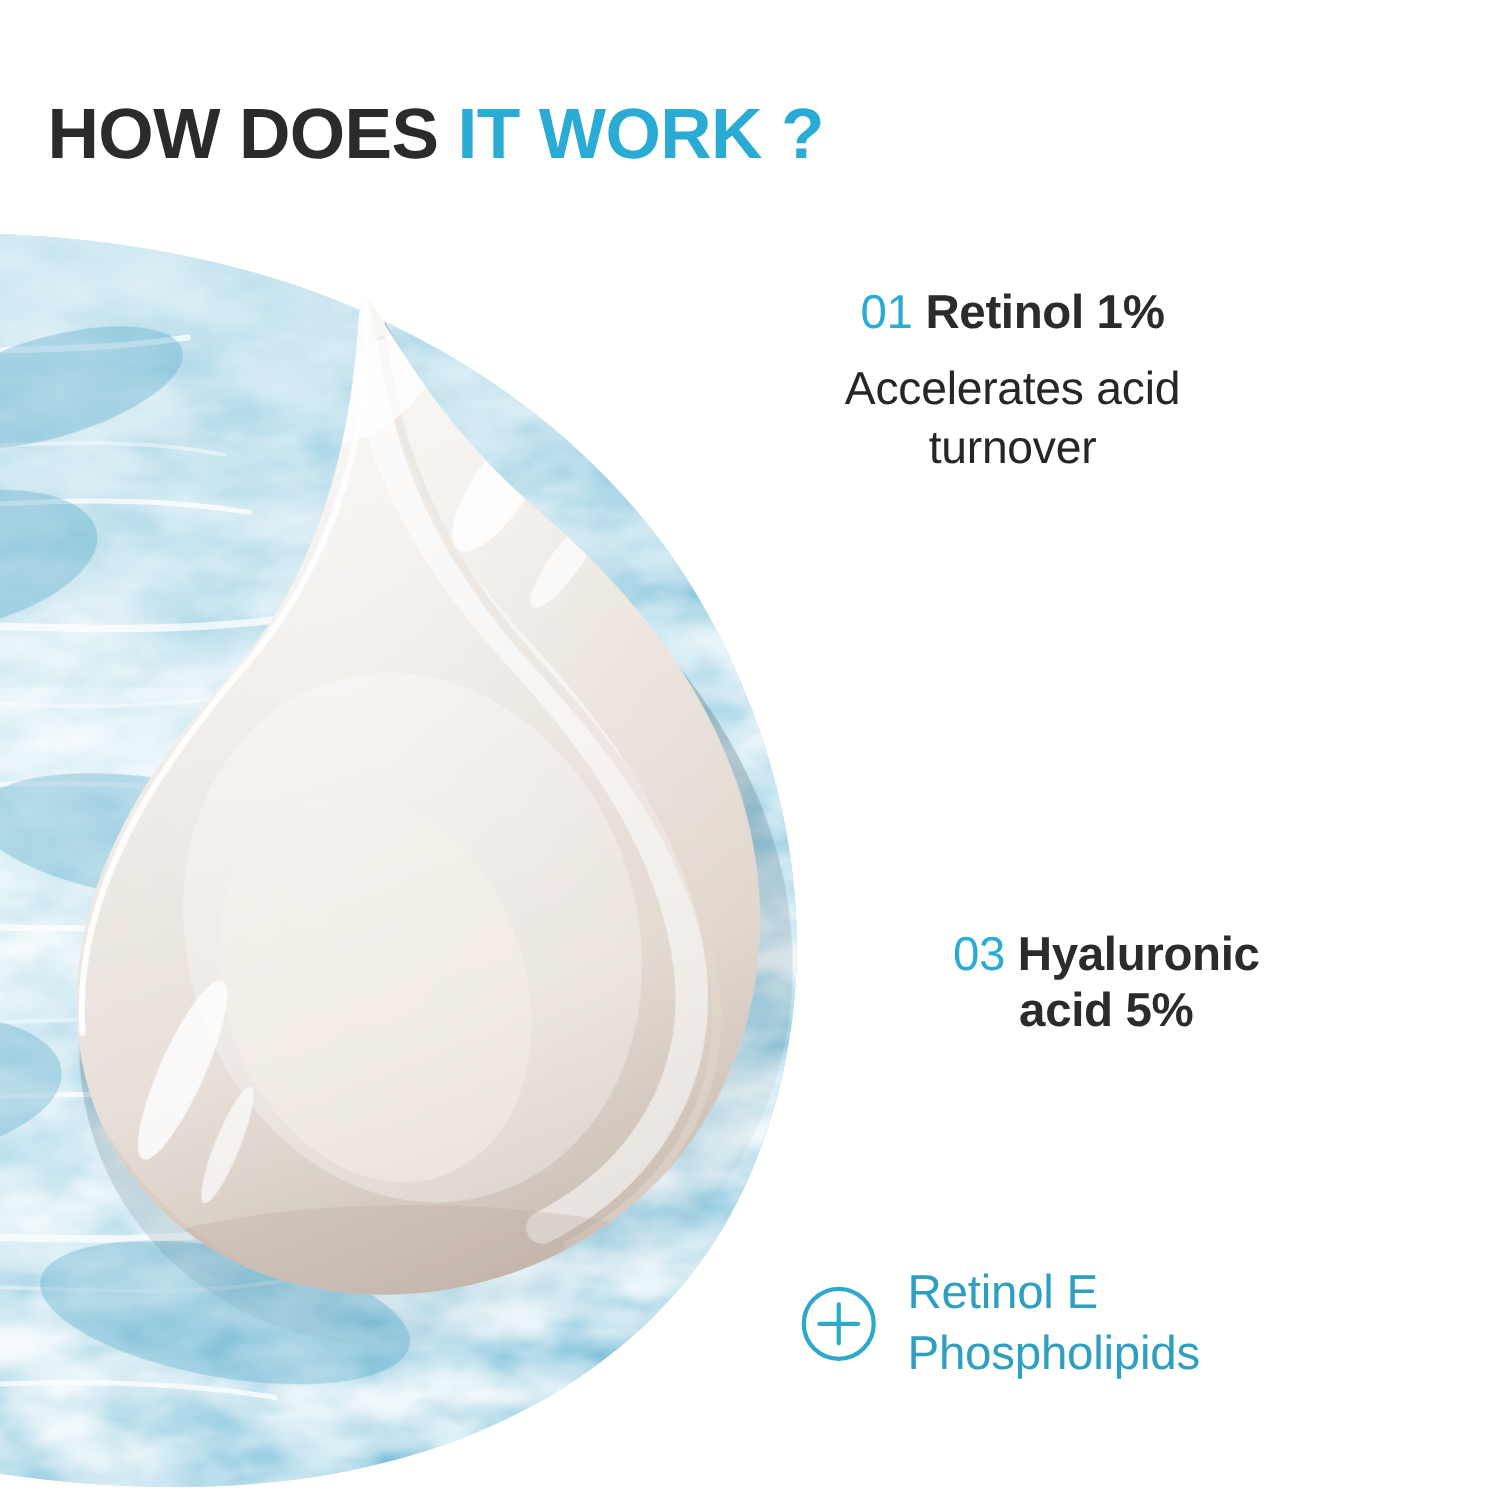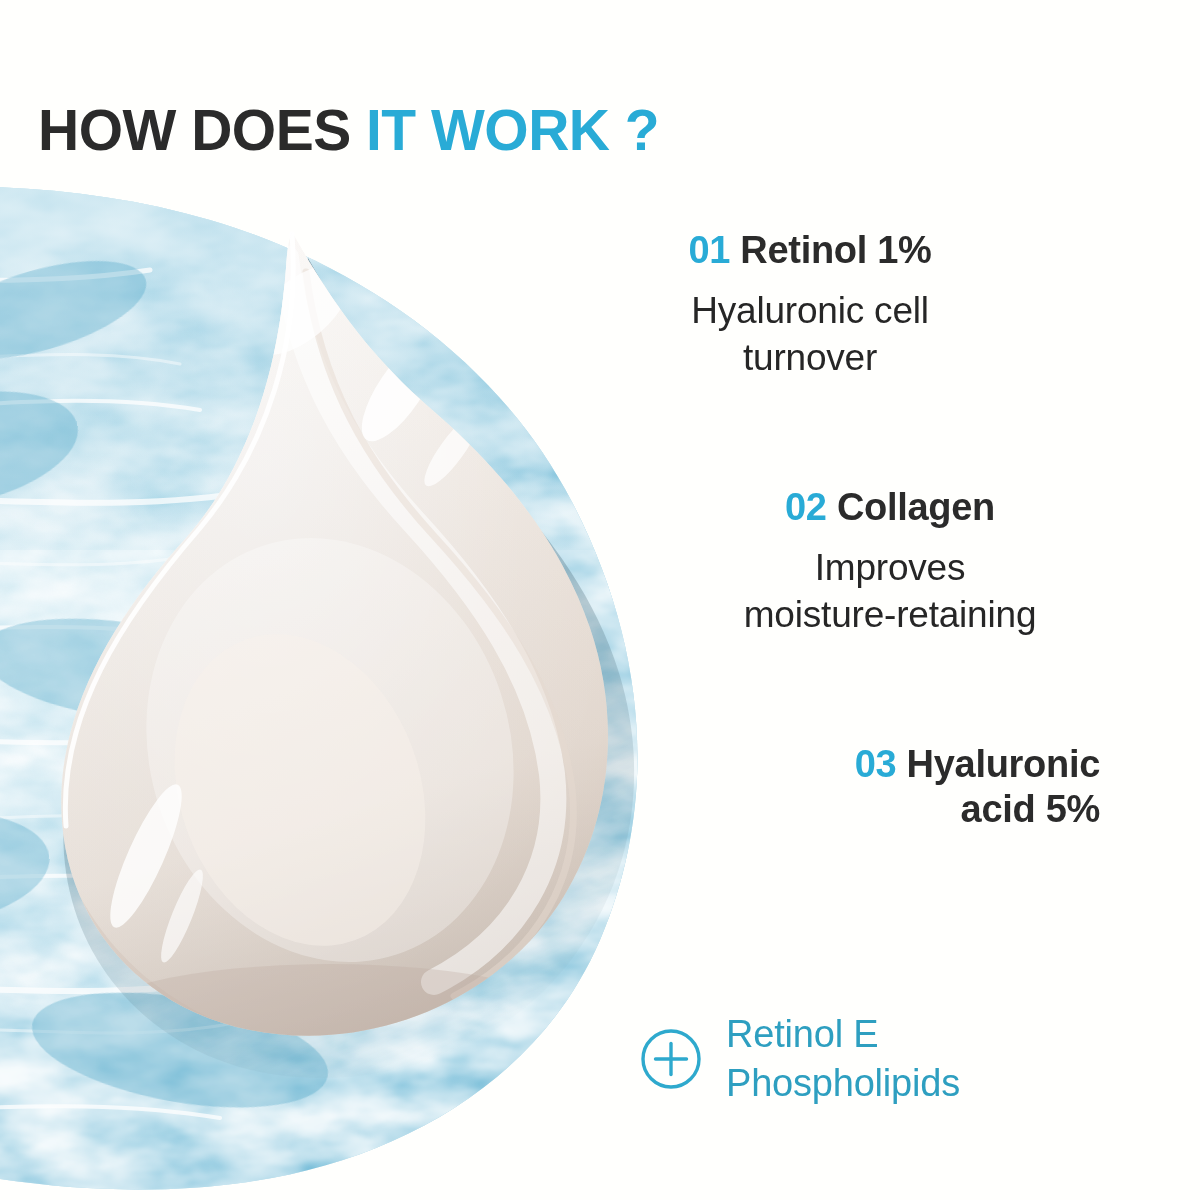--- a/index.html
+++ b/index.html
@@ -21,21 +21,21 @@
     width: 1200px;
     height: 1200px;
     overflow: hidden;
     background: #fffffd;
   }
 
   
   #heading {
     position: absolute;
     left: 38px;
-    top: 64px;
+    top: 41px;
     font-size: 57px;
     font-weight: 700;
     letter-spacing: -0.5px;
     white-space: nowrap;
     line-height: 1;
   }
   #heading .h-dark { color: #2b2b2b; }
   #heading .h-accent { color: #29abd6; }
 
   
@@ -57,35 +57,35 @@
     font-size: 38px;
     font-weight: 700;
     color: #2b2b2b;
     line-height: 1.18;
     letter-spacing: -0.3px;
     margin: 0;
     white-space: pre-line;
   }
   .ing-num {
     color: #29abd6;
-    font-weight: 700;
+    font-weight: 400;
   }
   .ing-desc {
     font-size: 37px;
     font-weight: 300;
     color: #262626;
     line-height: 1.28;
     margin: 14px 0 0 0;
     letter-spacing: -0.2px;
     white-space: pre-line;
   }
 
   #ing-1 { left: 600px; top: 228px; width: 420px; }
   #ing-2 { left: 660px; top: 485px; width: 460px; }
-  #ing-3 { left: 670px; top: 742px; width: 430px; text-align: right; }
+  #ing-3 { left: 670px; top: 742px; width: 430px; }
 
   
   #bonus {
     position: absolute;
     left: 640px;
     top: 1010px;
     display: flex;
     align-items: center;
     gap: 24px;
   }
@@ -265,29 +265,24 @@
         </g>
 
         <path d="M 292 84 C 300 190, 268 296, 200 378
                  C 122 468, 58 566, 66 676" fill="none" stroke="#ffffff" stroke-width="5" opacity="0.9" stroke-linecap="round"></path>
       </g>
     </svg>
   </div>
 
   <div class="ingredient" id="ing-1">
     <p class="ing-title"><span class="ing-num">01</span> <span>Retinol 1%</span></p>
-    <p class="ing-desc">Hyaluronic cell
+    <p class="ing-desc">Accelerates acid
 turnover</p>
   </div>
 
-  <div class="ingredient" id="ing-2">
-    <p class="ing-title"><span class="ing-num">02</span> <span>Collagen</span></p>
-    <p class="ing-desc">Improves
-moisture-retaining</p>
-  </div>
 
   <div class="ingredient" id="ing-3">
     <p class="ing-title"><span class="ing-num">03</span> <span>Hyaluronic
 acid 5%</span></p>
   </div>
 
   <div id="bonus">
     <span id="plus-icon">
       <svg width="62" height="62" viewBox="0 0 62 62" xmlns="http://www.w3.org/2000/svg">
         <circle cx="31" cy="31" r="28" fill="none" stroke="#2ea9cd" stroke-width="3.4"></circle>

